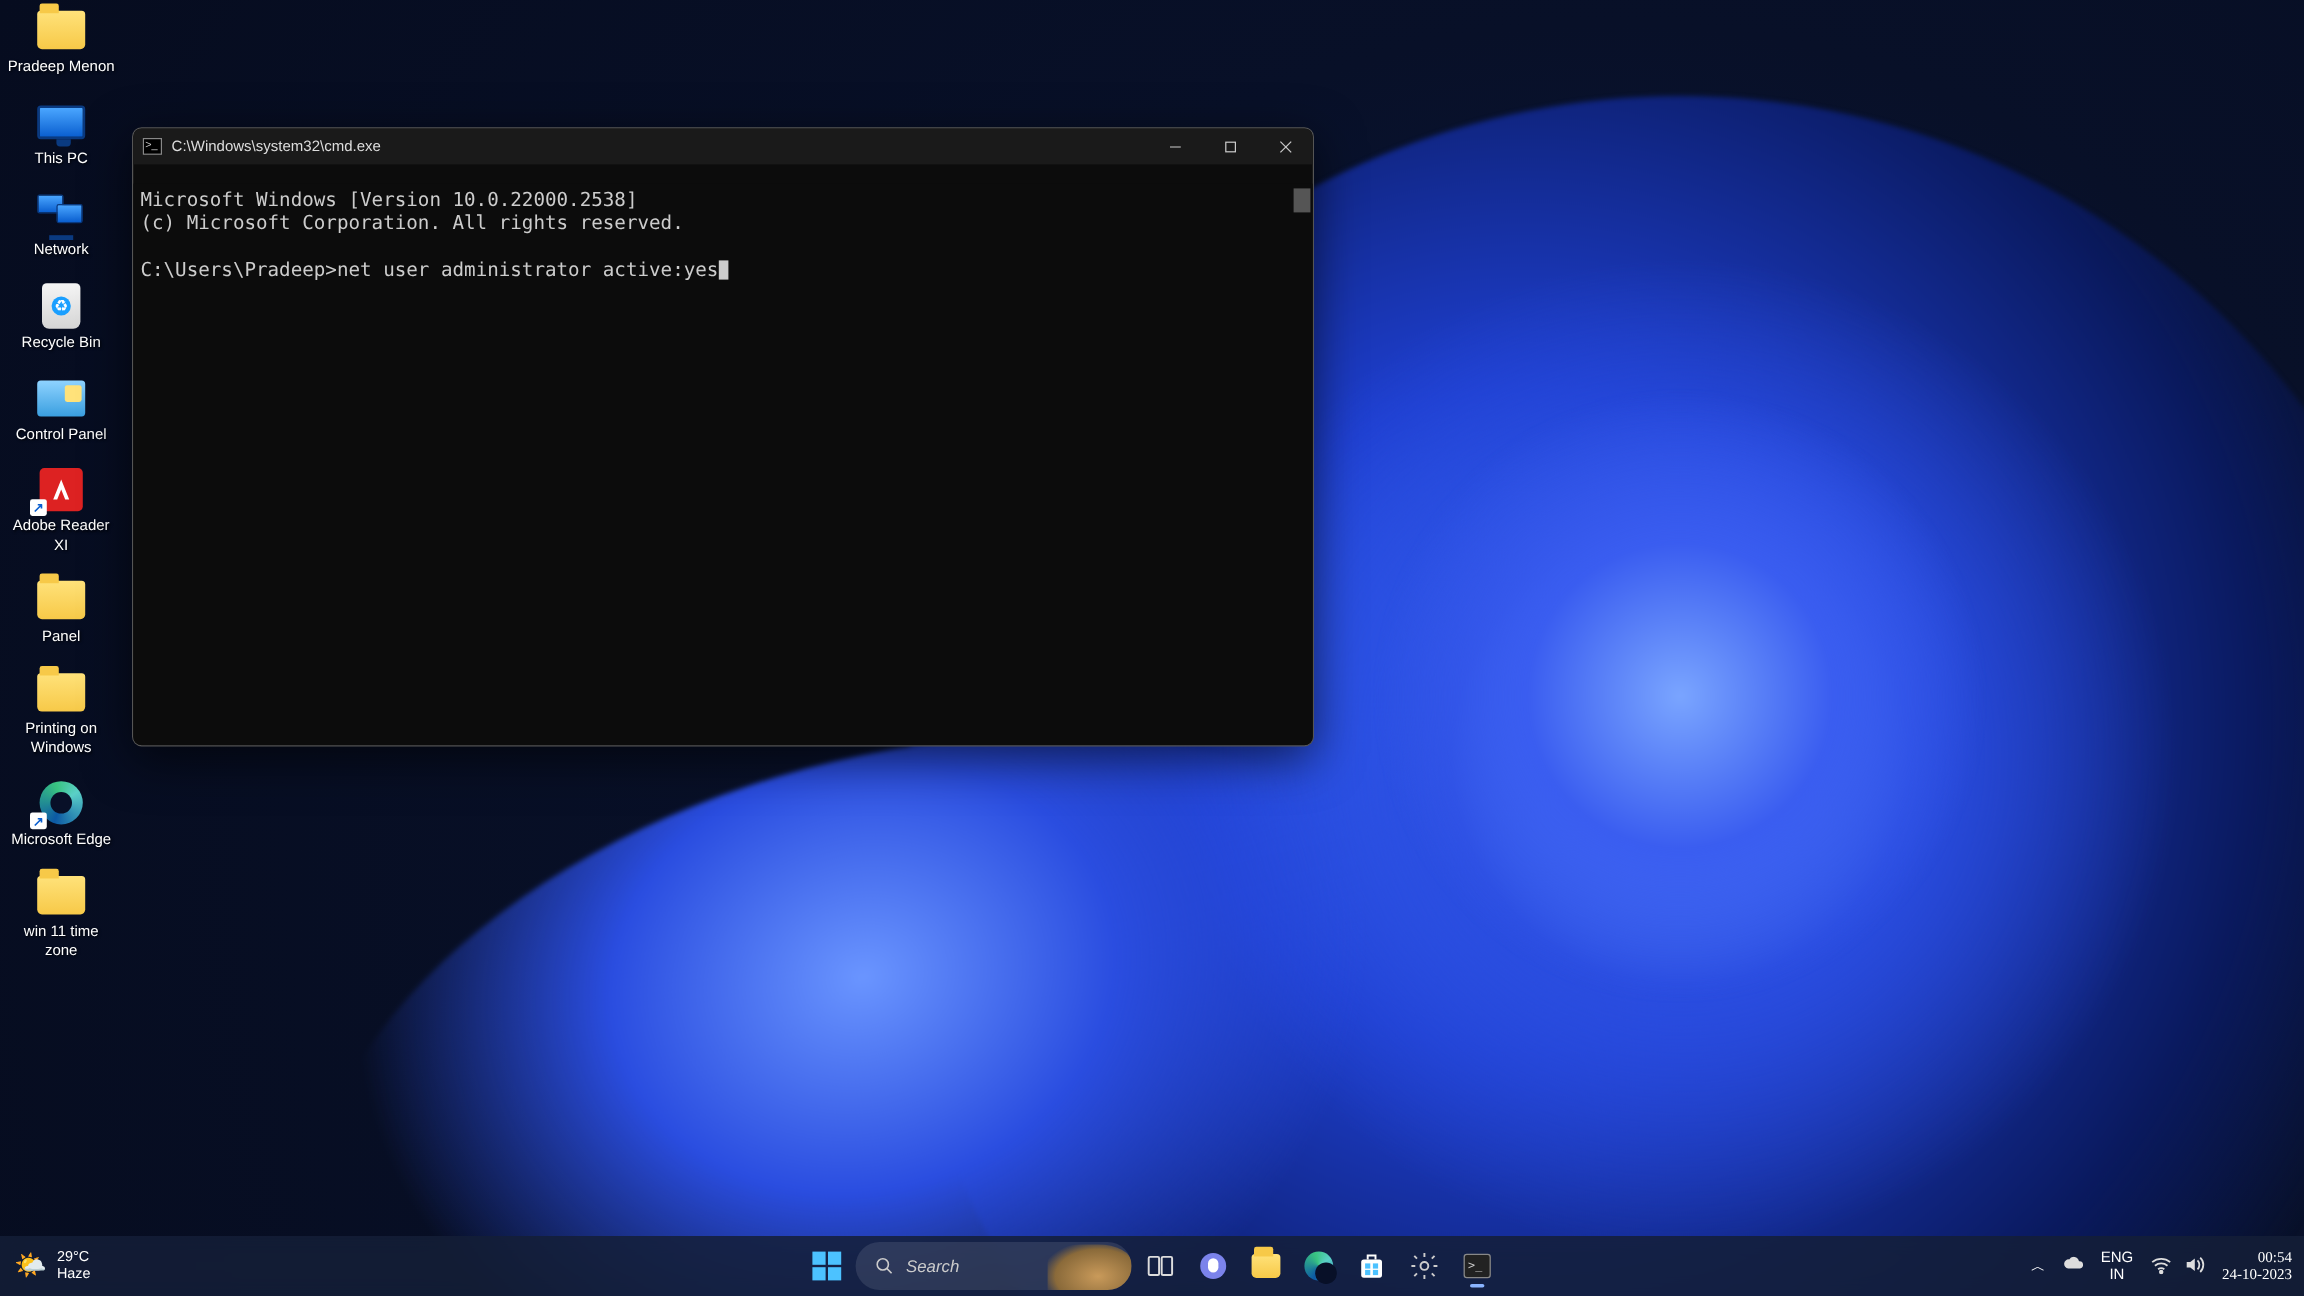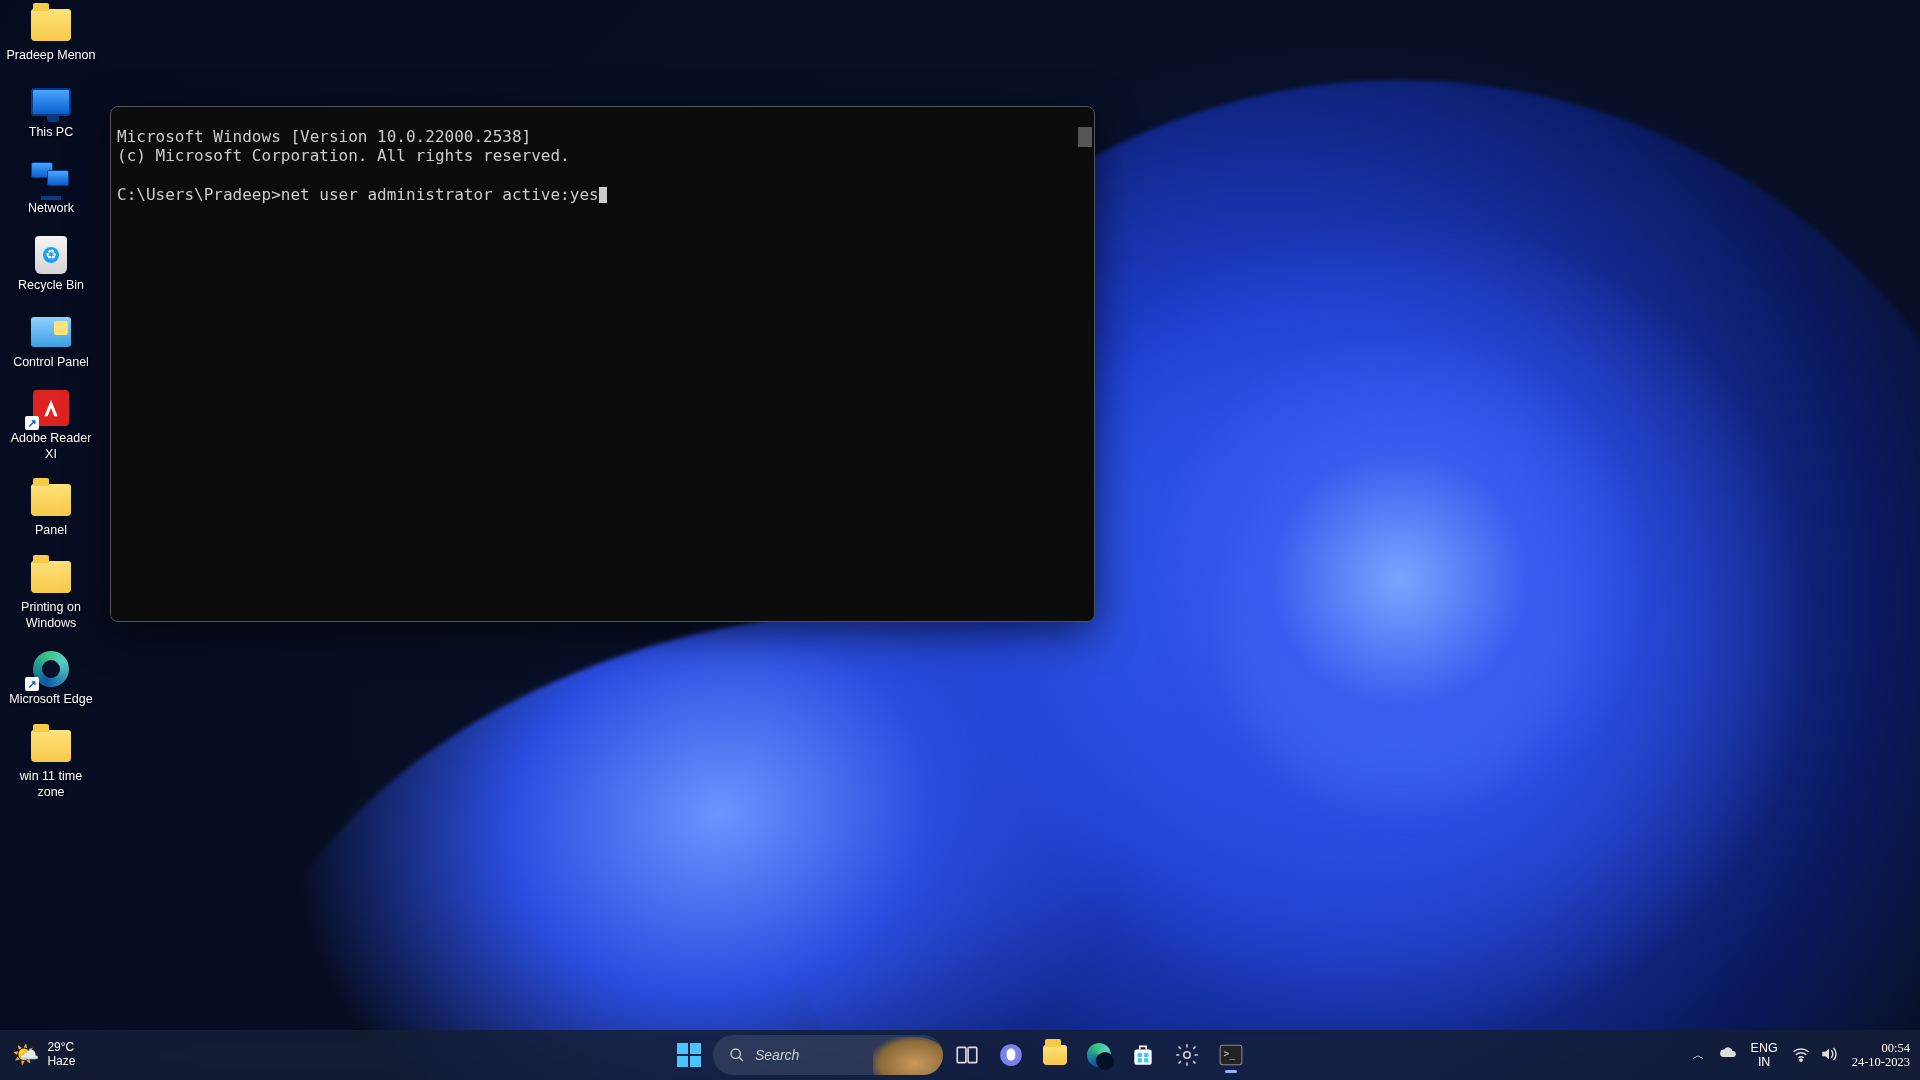--- a/index.html
+++ b/index.html
@@ -154,20 +154,41 @@
   </div>
   <div class="desktop-icon">
     <div class="iconbox">
         <div class="folder-ico"></div>
       </div>
     <div class="label">win 11 time zone</div>
   </div>
 </div>
 
 <div class="cmd-window">
+  <div class="titlebar">
+    <div class="title-icon"></div>
+    <span>C:\Windows\system32\cmd.exe</span>
+    <div class="spacer"></div>
+    <div class="winbtn">
+        <svg viewBox="0 0 11 11">
+          <line x1="1" y1="5.5" x2="10" y2="5.5"></line>
+        </svg>
+      </div>
+    <div class="winbtn">
+        <svg viewBox="0 0 11 11">
+          <rect x="1.5" y="1.5" width="8" height="8"></rect>
+        </svg>
+      </div>
+    <div class="winbtn close">
+        <svg viewBox="0 0 11 11">
+          <line x1="1" y1="1" x2="10" y2="10"></line>
+          <line x1="10" y1="1" x2="1" y2="10"></line>
+        </svg>
+      </div>
+  </div>
   <div class="cmd-body"><span>Microsoft Windows [Version 10.0.22000.2538]</span>
 <span>(c) Microsoft Corporation. All rights reserved.</span>
 
 <span>C:\Users\Pradeep&gt;</span><span>net user administrator active:yes</span><span class="cursor"></span>
     <div class="cmd-scroll"></div>
   </div>
 </div>
 
 <div class="taskbar">
   <div class="tb-left">

